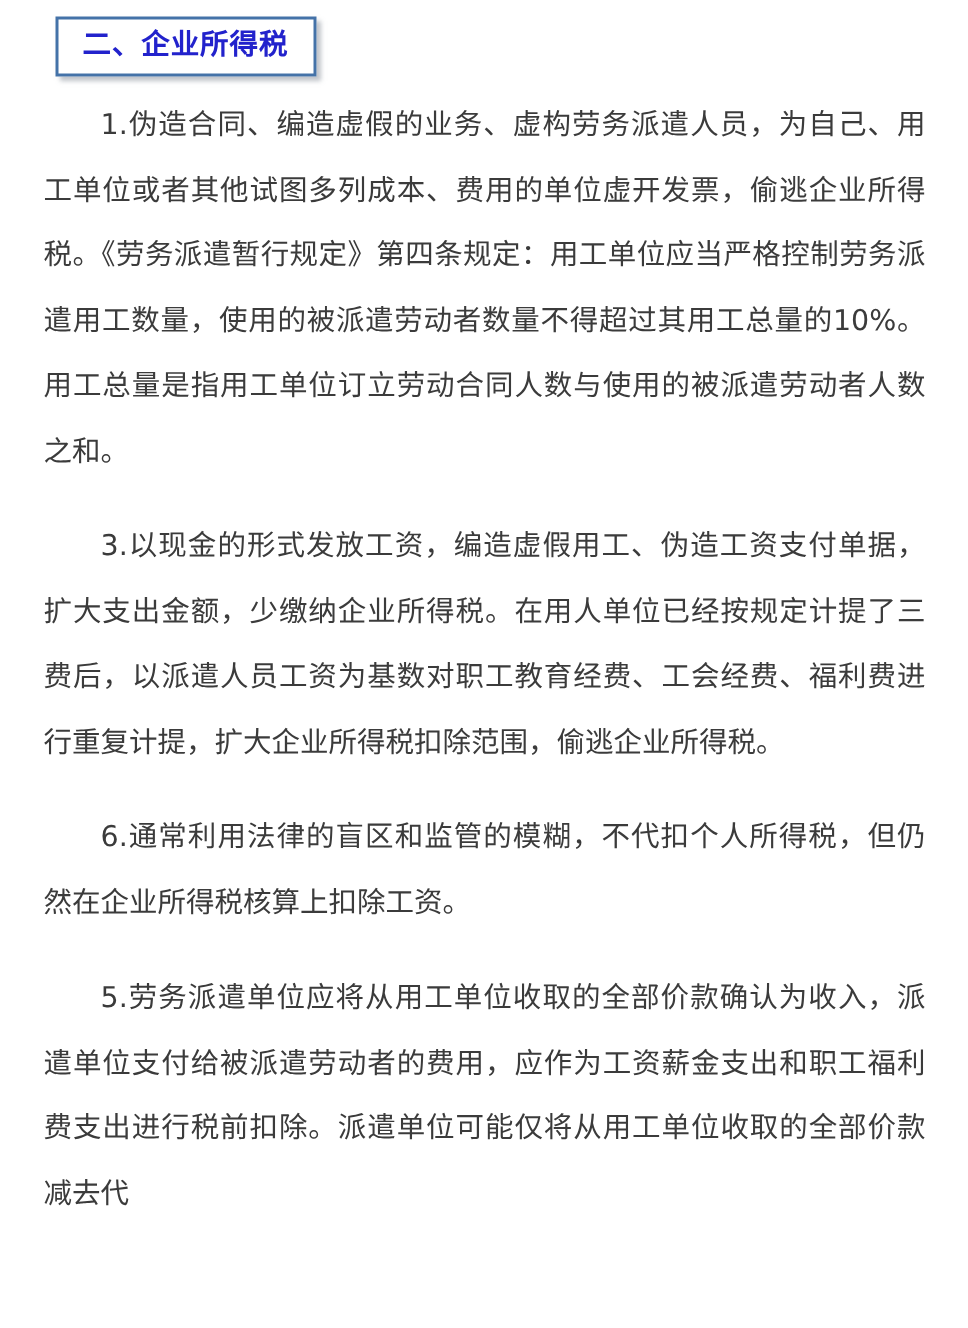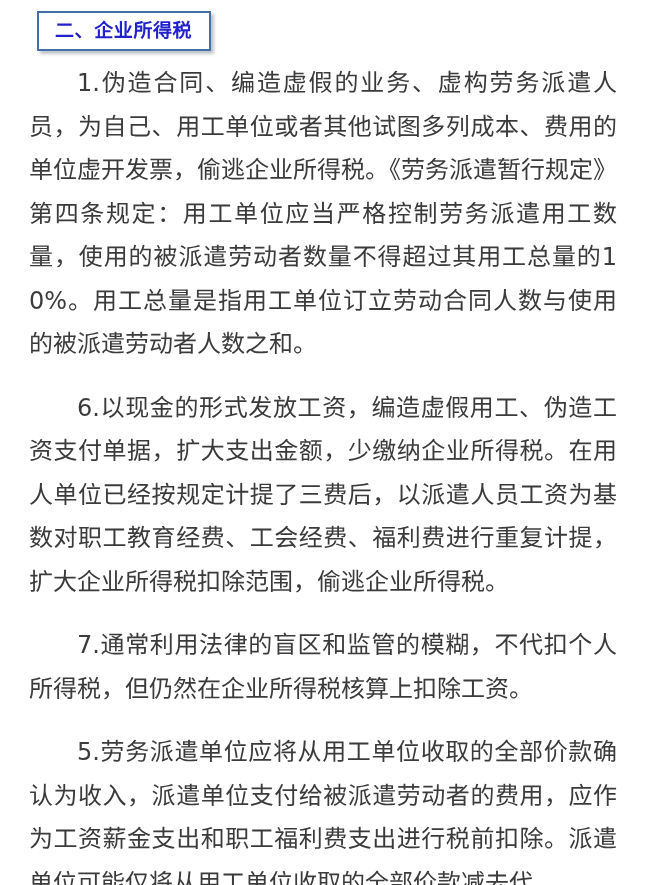--- a/index.html
+++ b/index.html
@@ -51,21 +51,21 @@
 
   
   .doc-body {
     position: absolute;
     left: 29px;
     top: 62px;
     width: 588px;
   }
   .para {
     color: #3b3b3b;
-    font-size: 24px;
+    font-size: 19px;
     line-height: 43.5px;
     text-align: justify;
     text-justify: inter-ideograph;
     text-indent: 2em;
     margin: 0 0 20px 0;
     font-family: "DejaVu Sans", "Liberation Sans", sans-serif;
     font-weight: normal;
     letter-spacing: 0px;
     word-break: break-all;
   }
@@ -79,18 +79,18 @@
 <div id="page">
 
   <div class="section-heading-wrap">
     <div class="section-heading">
       <span class="section-heading-title">二、企业所得税</span>
     </div>
   </div>
 
   <div class="doc-body">
     <p class="para">1.伪造合同、编造虚假的业务、虚构劳务派遣人员，为自己、用工单位或者其他试图多列成本、费用的单位虚开发票，偷逃企业所得税。《劳务派遣暂行规定》第四条规定：用工单位应当严格控制劳务派遣用工数量，使用的被派遣劳动者数量不得超过其用工总量的10%。用工总量是指用工单位订立劳动合同人数与使用的被派遣劳动者人数之和。</p>
-    <p class="para">6.以现金的形式发放工资，编造虚假用工、伪造工资支付单据，扩大支出金额，少缴纳企业所得税。在用人单位已经按规定计提了三费后，以派遣人员工资为基数对职工教育经费、工会经费、福利费进行重复计提，扩大企业所得税扣除范围，偷逃企业所得税。</p>
-    <p class="para">7.通常利用法律的盲区和监管的模糊，不代扣个人所得税，但仍然在企业所得税核算上扣除工资。</p>
+    <p class="para">3.以现金的形式发放工资，编造虚假用工、伪造工资支付单据，扩大支出金额，少缴纳企业所得税。在用人单位已经按规定计提了三费后，以派遣人员工资为基数对职工教育经费、工会经费、福利费进行重复计提，扩大企业所得税扣除范围，偷逃企业所得税。</p>
+    <p class="para">6.通常利用法律的盲区和监管的模糊，不代扣个人所得税，但仍然在企业所得税核算上扣除工资。</p>
     <p class="para">5.劳务派遣单位应将从用工单位收取的全部价款确认为收入，派遣单位支付给被派遣劳动者的费用，应作为工资薪金支出和职工福利费支出进行税前扣除。派遣单位可能仅将从用工单位收取的全部价款减去代</p>
   </div>
 
 </div>
 
 </body></html>

